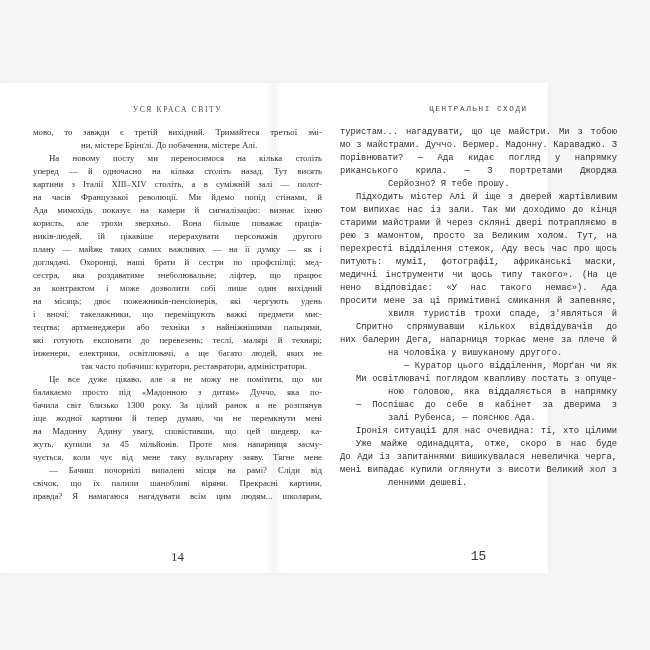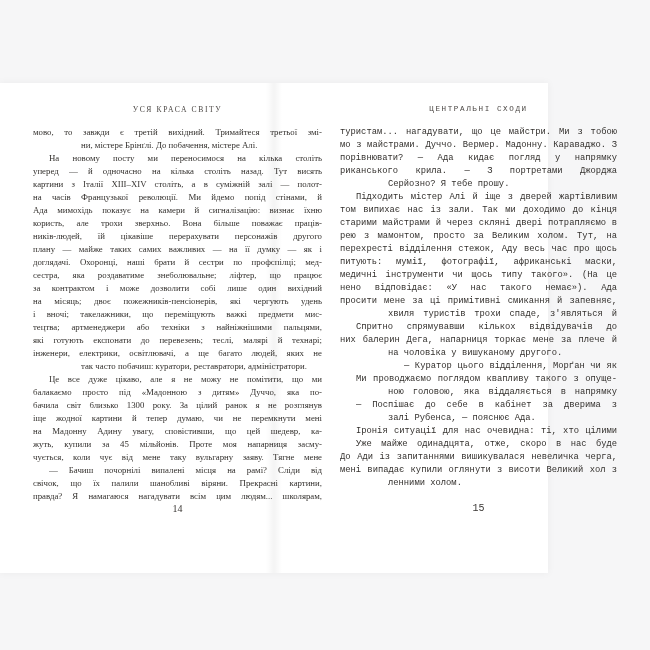--- a/index.html
+++ b/index.html
@@ -29,23 +29,23 @@
   }
   .textblock{position:absolute;top:43px;left:0;width:100%;}
   .line{
     font-size:8.8px;line-height:13px;height:13px;overflow:hidden;
     color:#33302d;
     text-align:justify;text-align-last:justify;
   }
   .line.para-end{text-align-last:left;margin-left:48px;}
   .line.indent{text-indent:16px;}
   .pagenum{
-    position:absolute;top:420px;left:0;width:100%;
+    position:absolute;top:466px;left:0;width:100%;
     text-align:center;
-    font-size:10px;color:#3a3734;
+    font-size:13px;color:#3a3734;
   }
 </style>
 </head>
 <body>
 
 <div class="spread">
 
   <div class="page left">
     <div class="running-head">УСЯ КРАСА СВІТУ</div>
     <div class="textblock">
@@ -97,27 +97,27 @@
         <div class="line">перехресті відділення стежок, Аду весь час про щось роз-</div>
         <div class="line">питують: мумії, фотографії, африканські маски, «старовинні</div>
         <div class="line">медичні інструменти чи щось типу такого». (На це вона впев-</div>
         <div class="line">нено відповідає: «У нас такого немає»). Ада намагається пере-</div>
         <div class="line">просити мене за ці примітивні смикання й запевняє, що коли</div>
         <div class="line para-end">хвиля туристів трохи спаде, з'являться й цікавіші запитання.</div>
         <div class="line indent">Спритно спрямувавши кількох відвідувачів до скульптур-</div>
         <div class="line">них балерин Дега, напарниця торкає мене за плече й показує</div>
         <div class="line para-end">на чоловіка у вишуканому другого.</div>
         <div class="line indent para-end">— Куратор цього відділення, Морґан чи як його там.</div>
-        <div class="line indent">Ми проводжаємо поглядом квапливу такого з опуще-</div>
+        <div class="line indent">Ми освітлювачі поглядом квапливу постать з опуще-</div>
         <div class="line para-end">ною головою, яка віддаляється в напрямку Дуччо.</div>
         <div class="line indent">— Поспішає до себе в кабінет за дверима з мільйонів, у</div>
         <div class="line para-end">залі Рубенса, — пояснює Ада.</div>
         <div class="line indent">Іронія ситуації для нас очевидна: ті, хто цілими днями</div>
         <div class="line indent">Уже майже одинадцята, отже, скоро в нас буде перерва.</div>
         <div class="line">До Ади із запитаннями вишикувалася невеличка черга, а</div>
         <div class="line">мені випадає купили оглянути з висоти Великий хол з чис-</div>
-        <div class="line para-end">ленними холом.</div>
+        <div class="line para-end">ленними дешеві.</div>
       </div>
     <div class="pagenum">15</div>
   </div>
 
   <div class="seam"></div>
 </div>
 
 </body></html>

